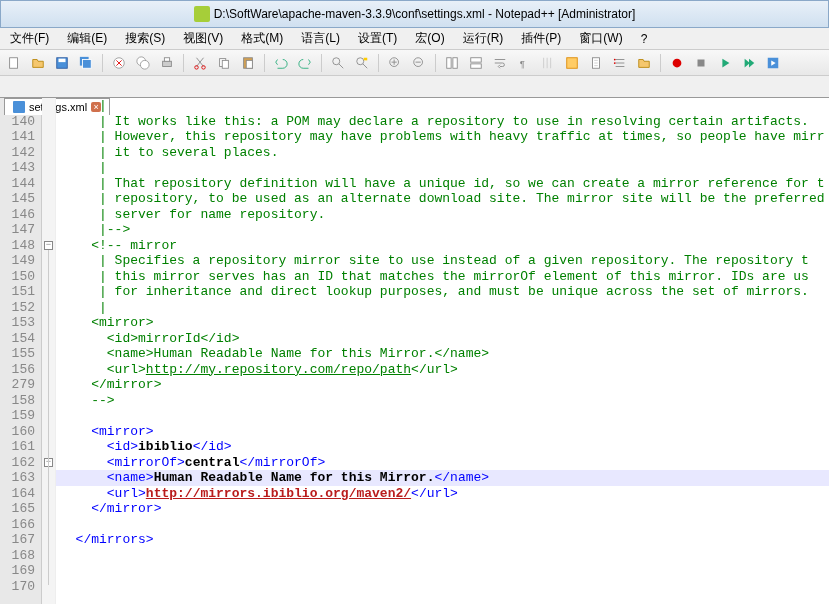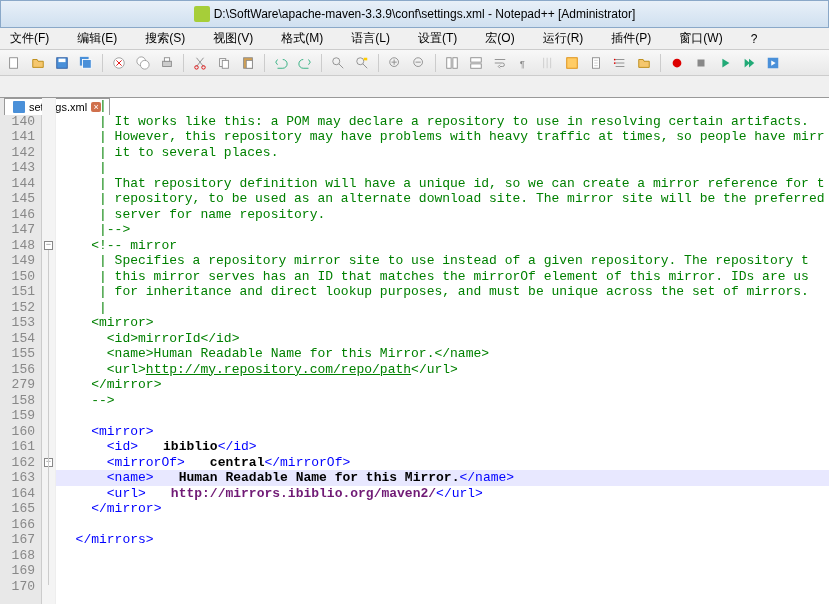--- a/index.html
+++ b/index.html
@@ -1,42 +1,42 @@
 <!DOCTYPE html>
 <html><head>
 <meta charset="utf-8">
 <style>
 * { margin:0; padding:0; box-sizing:border-box; }
 body { font-family:"Microsoft YaHei","Segoe UI",Tahoma,sans-serif; font-size:12px; background:#fff; width:829px; height:604px; overflow:hidden; position:relative; }
 .titlebar { height:28px; background:linear-gradient(#e8f0f8,#d0e0f0); border:1px solid #8aa8c8; display:flex; align-items:center; padding:0 4px;justify-content:center; }
 .titlebar .ticon { width:16px; height:16px; background:#a6ce39; border-radius:2px; margin-right:4px; }
 .titlebar .ttext { color:#000; }
-.menubar { height:22px; background:#f0f0f0; display:flex; align-items:center; padding:0 4px; gap:16px; border-bottom:1px solid #ccc; }
+.menubar { height:22px; background:#f0f0f0; display:flex; align-items:center; padding:0 4px; gap:6px; border-bottom:1px solid #ccc; }
 .menubar span { padding:2px 6px; cursor:default; }
 .toolbar { height:26px; background:linear-gradient(#f8f8f8,#e8e8e8); border-bottom:1px solid #ccc; display:flex; align-items:center; padding:0 4px; gap:4px; }
 .tbtn { width:20px; height:20px; border:1px solid transparent; display:flex; align-items:center; justify-content:center; }
 .tbtn svg { width:14px; height:14px; }
 .tsep { width:1px; height:18px; background:#ccc; margin:0 2px; }
 .tabbar { height:22px; background:#f0f0f0; display:flex; align-items:end; padding:0 4px; border-bottom:1px solid #999; }
 .tab { background:#fff; border:1px solid #999; border-bottom:none; padding:2px 8px; display:flex; align-items:center; gap:4px; font-size:11px; position:relative; top:18px; }
 .tab .ticon2 { width:12px; height:12px; background:#4a90d9; border-radius:1px; }
 .tab .x { width:10px; height:10px; background:#d0704c; border-radius:2px; font-size:9px; line-height:10px; text-align:center; color:#fff; }
 .editor { display:flex; height:506px; font-family:"Courier New",monospace; font-size:13px; background:#fff; }
 .gutter { width:42px; background:#e8e8e8; text-align:right; color:#888; border-right:1px solid #ccc; }
 .gutter div { height:15.5px; line-height:15.5px; padding-right:6px; }
 .fold { width:14px; background:#f4f4f4; border-right:1px solid #eee; position:relative; }
 .fold .fbox { position:absolute; left:2px; width:9px; height:9px; border:1px solid #888; background:#fff; font-size:9px; line-height:7px; text-align:center; color:#888; }
 .fold .fline { position:absolute; left:6px; width:1px; background:#ccc; }
 .code { flex:1; position:relative; overflow:hidden; }
 .code .line { height:15.5px; line-height:15.5px; white-space:pre; padding-left:4px; }
 .code .hl { background:#e8e8ff; }
 .c-comment { color:#008000; }
 .c-tag { color:#0000ff; }
-.c-text { color:#000; font-weight:bold;margin-left:25px; }
-.c-url { color:#701a75; }
+.c-text { color:#000; font-weight:bold; }
+.c-url { color:#b91c1c; text-decoration:underline; }
 </style>
 </head>
 <body>
 
 <div class="titlebar">
   <div class="ticon"></div>
   <div class="ttext">D:\SoftWare\apache-maven-3.3.9\conf\settings.xml - Notepad++ [Administrator]</div>
 </div>
 
 <div class="menubar" id="menubar">

